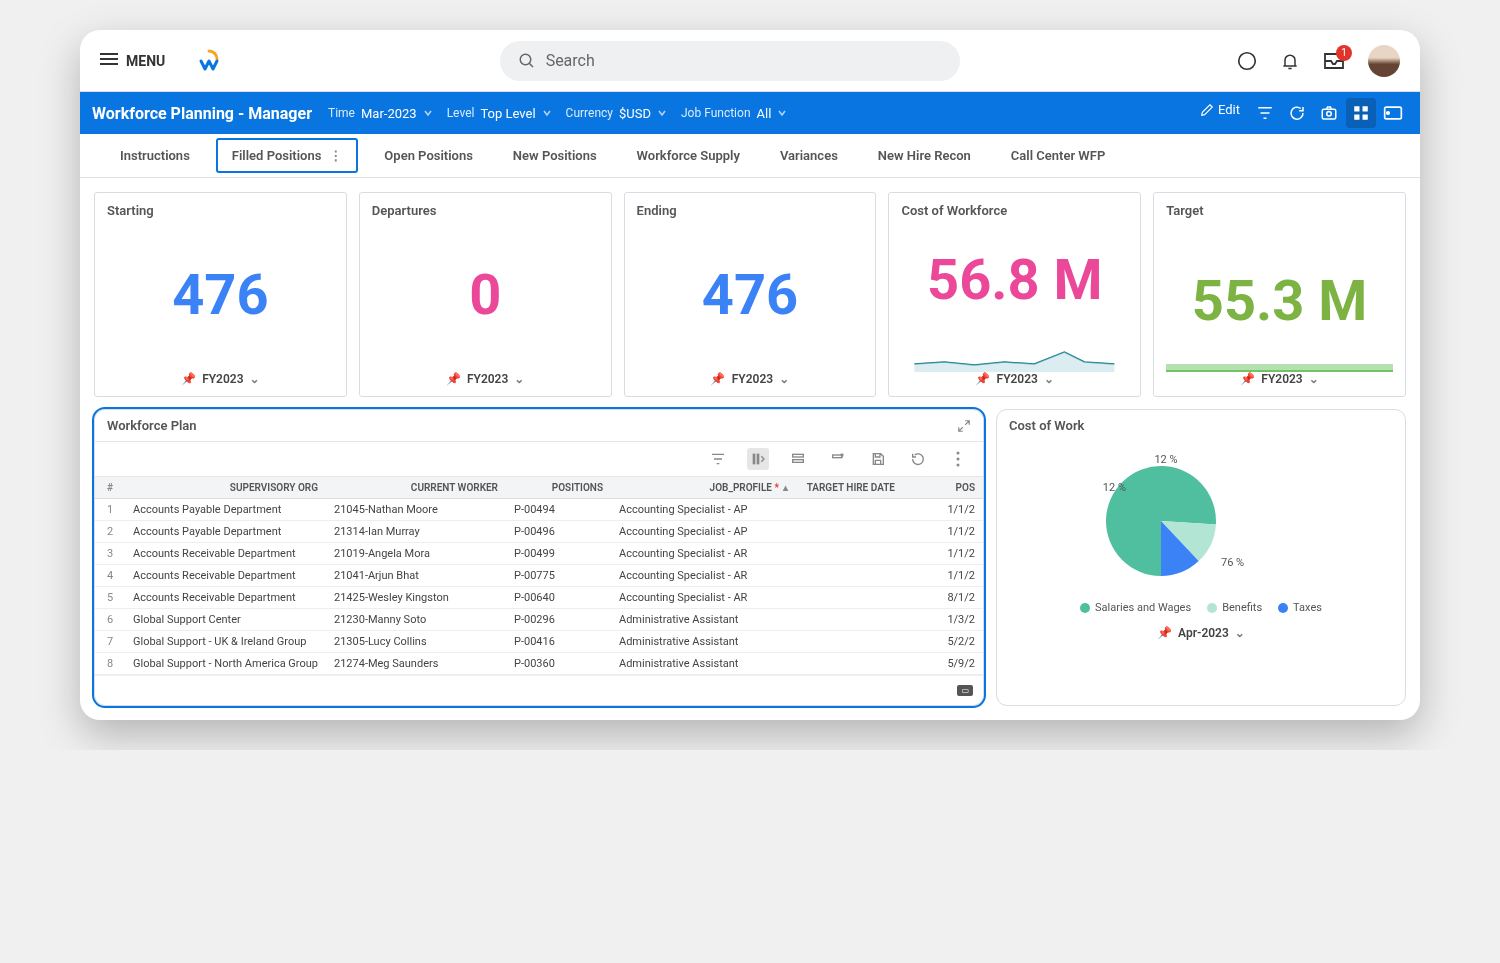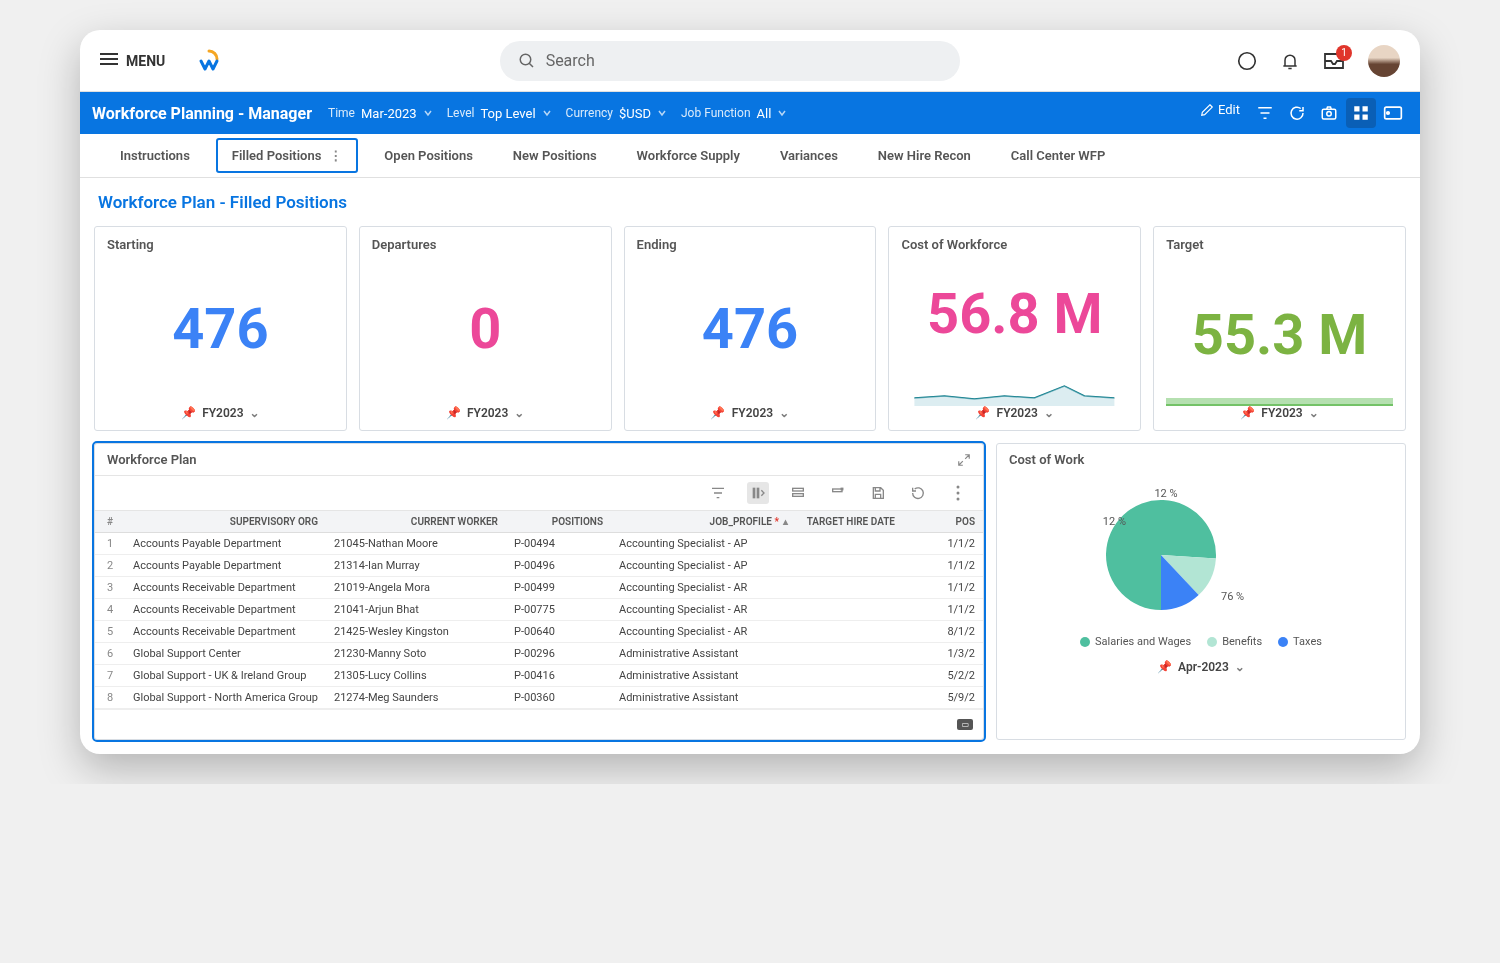--- a/index.html
+++ b/index.html
@@ -34,21 +34,21 @@
 .section-title{color:#0875e1;font-size:17px;font-weight:600;margin:0 0 14px 4px}
 .cards{display:grid;grid-template-columns:repeat(5,1fr);gap:12px;margin-bottom:12px}
 .card{border:1px solid #d8dde3;border-radius:3px;background:#fff;padding:10px 12px;display:flex;flex-direction:column;height:205px}
 .card-title{font-size:13px;color:#555;font-weight:600}
 .card-value{flex:1;display:flex;align-items:center;justify-content:center;font-size:56px;font-weight:700}
 .card-footer{display:flex;align-items:center;justify-content:center;gap:6px;font-size:12px;color:#444;font-weight:600;cursor:pointer}
 .pin{color:#0875e1}
 .spark{height:30px;width:100%}
 .spark-flat{height:8px;background:repeating-linear-gradient(#b5e0b0,#b5e0b0);border-bottom:2px solid #73c267;margin-top:-20px}
 .bottom-row{display:grid;grid-template-columns:1fr 410px;gap:12px}
-.panel{border:1px solid #d8dde3;border-radius:3px;background:#fff}
+.panel{border:1px solid #d8dde3;border-radius:11px;background:#fff}
 .panel.selected{outline:2px solid #0875e1}
 .panel-head{display:flex;align-items:center;padding:8px 12px;font-size:13px;font-weight:600;color:#555}
 .panel-head.small{justify-content:flex-end;border-top:1px solid #e5e5e5;border-bottom:1px solid #e5e5e5;padding:6px 14px;gap:18px}
 .expand-icon{margin-left:auto;cursor:pointer;color:#888}
 .grid-icon{color:#888;cursor:pointer;width:22px;height:22px;display:flex;align-items:center;justify-content:center}
 .grid-icon.active{background:#e6e6e6;border-radius:3px}
 table{width:100%;border-collapse:collapse;font-size:11px}
 th{background:#f3f4f6;text-align:right;padding:5px 8px;color:#555;font-weight:600;border-bottom:1px solid #ddd;text-transform:uppercase;font-size:10px;white-space:nowrap}
 td{padding:4px 8px;border-bottom:1px solid #eee;color:#444;white-space:nowrap;overflow:hidden;text-overflow:ellipsis}
 .num-col{width:30px;text-align:center;color:#888}
@@ -196,21 +196,20 @@
       <div class="tab active">Filled Positions<span class="tab-more">⋮</span></div>
       <div class="tab">Open Positions</div>
       <div class="tab">New Positions</div>
       <div class="tab">Workforce Supply</div>
       <div class="tab">Variances</div>
       <div class="tab">New Hire Recon</div>
       <div class="tab">Call Center WFP</div>
     </div>
 
   <div class="content">
-    <div class="section-title">Workforce Plan - Filled Positions</div>
 
     <div class="cards" id="cards">
         <div class="card">
           <div class="card-title">Starting</div>
           <div class="card-value" style="color:#3b82f6">476</div>
           <div class="card-footer">
             <span class="pin">📌</span>
             <span>FY2023</span>
             <span class="chev">⌄</span>
           </div>

